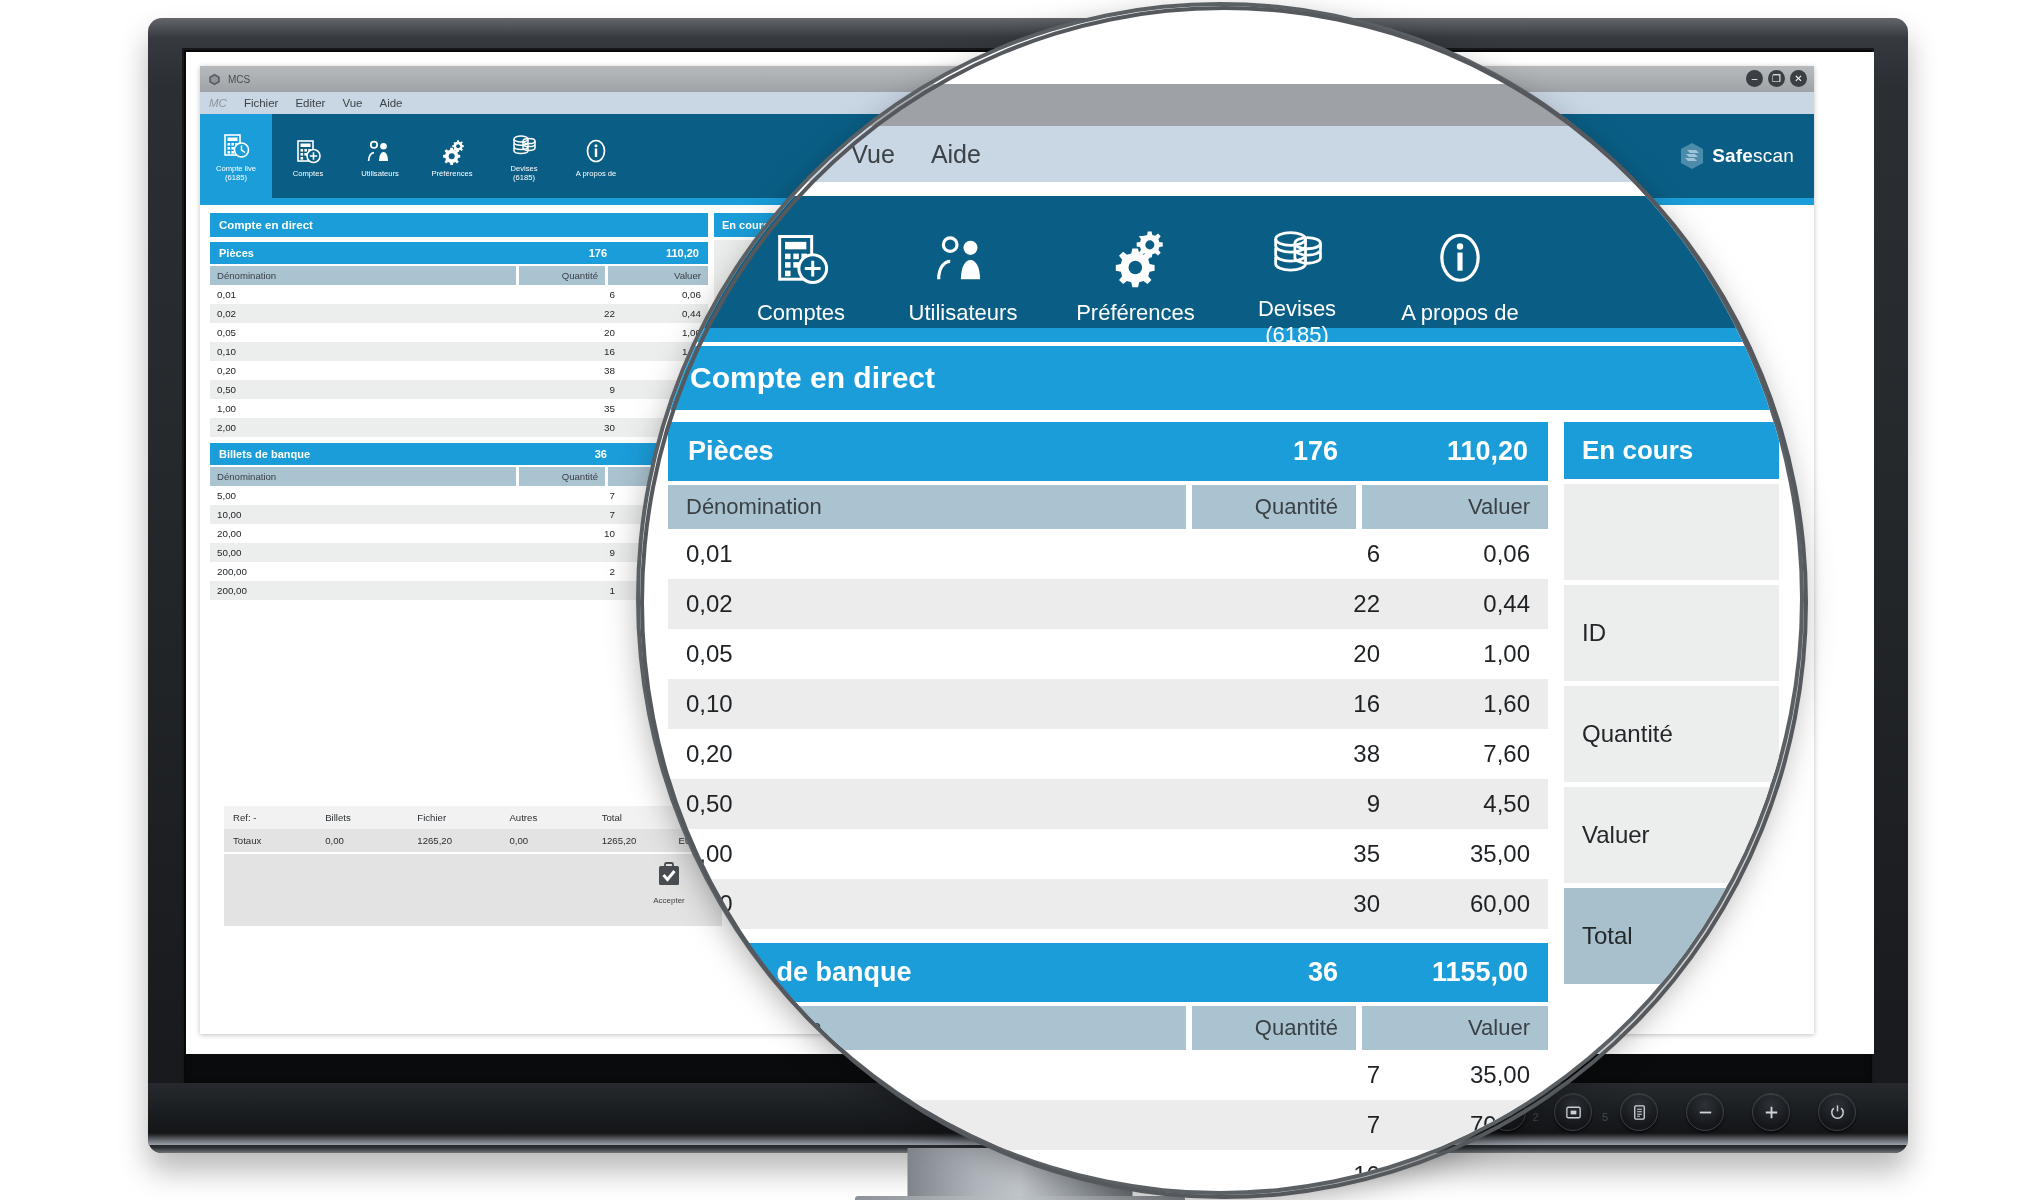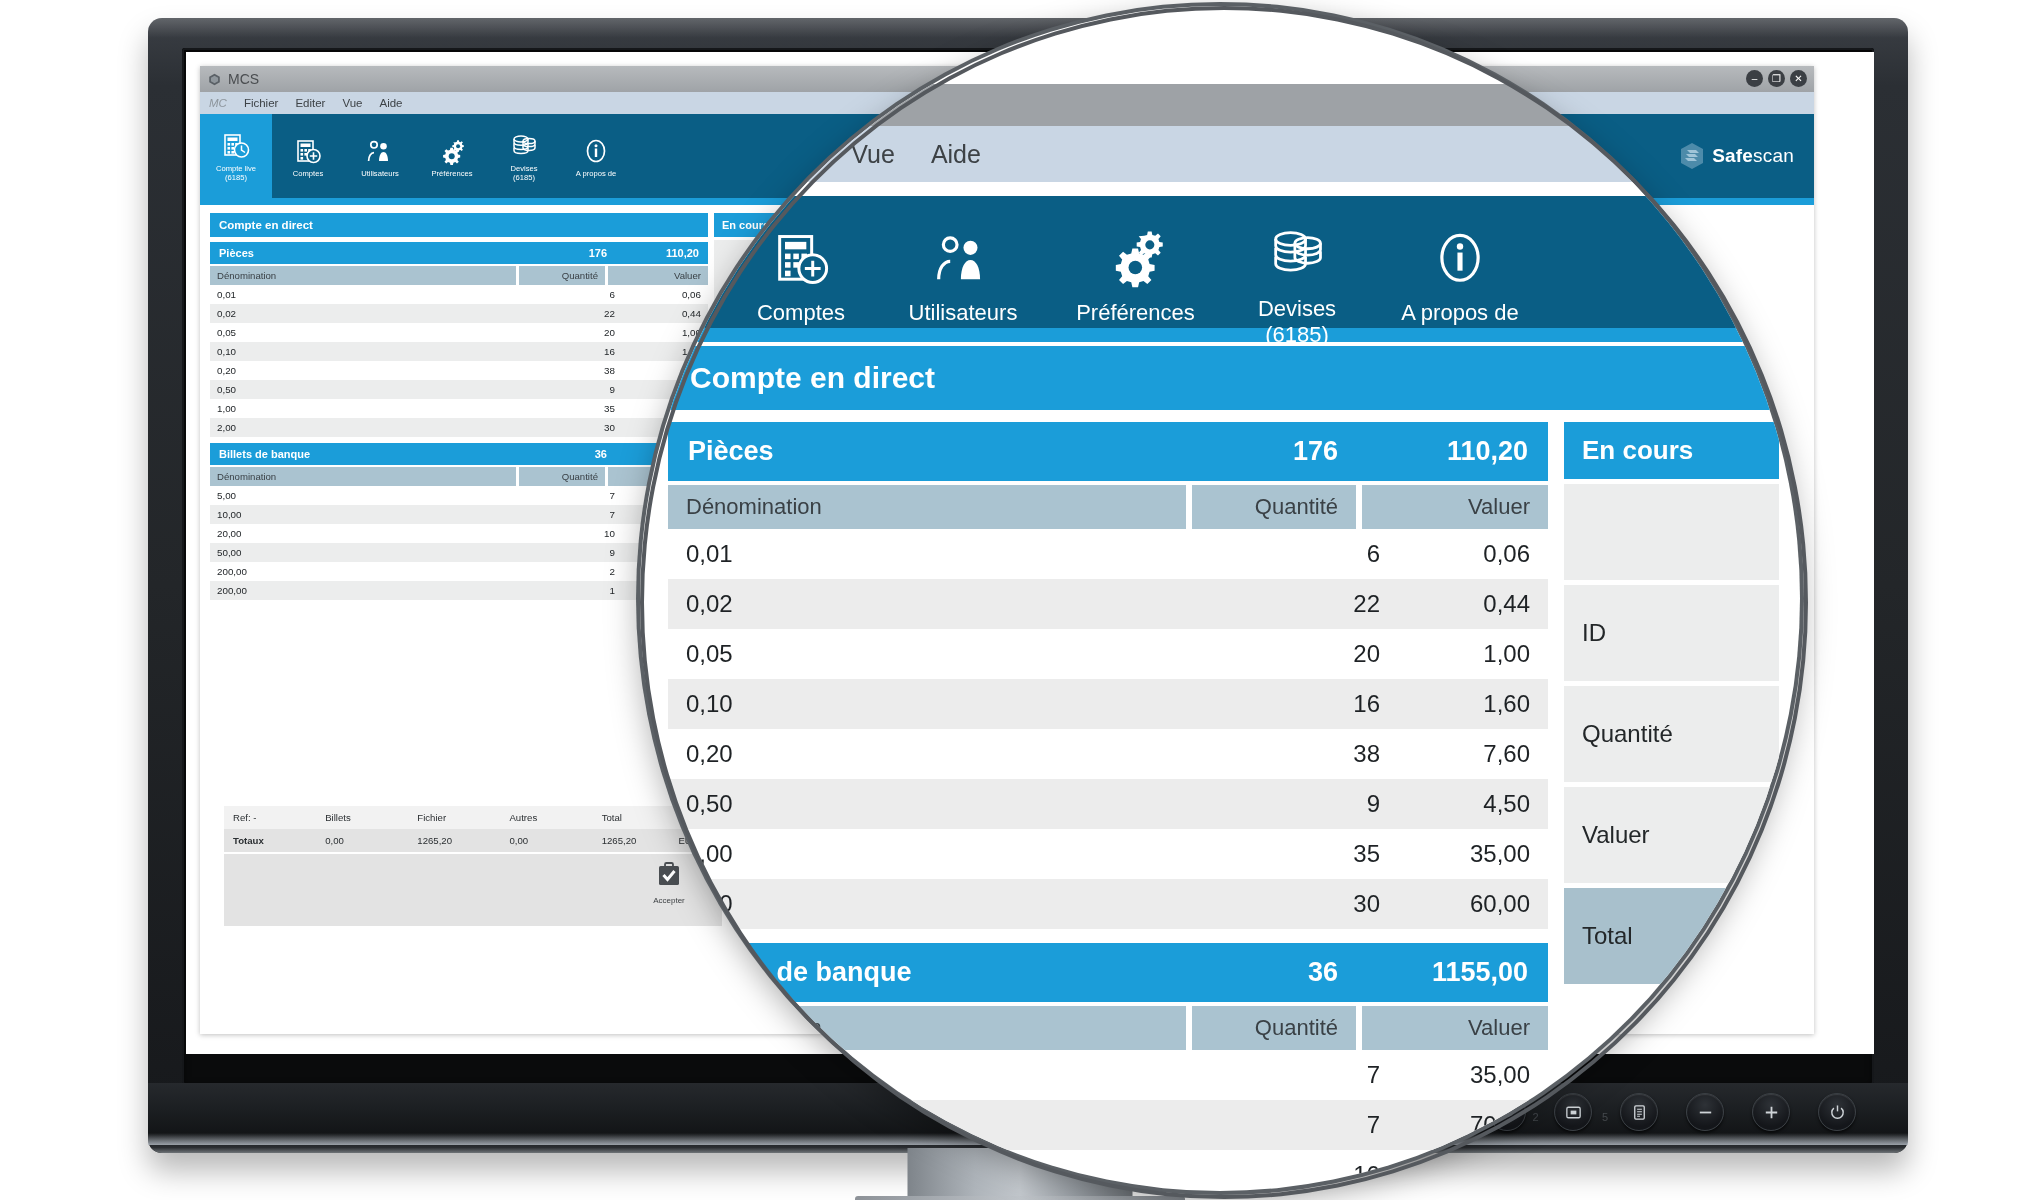--- a/index.html
+++ b/index.html
@@ -32,21 +32,21 @@
     background:linear-gradient(90deg,#7e848a,#aeb4ba 30%,#c3c8cd 50%,#9ba1a7 75%,#6f7479);}
   .stand-base{position:absolute;left:50%;transform:translateX(-50%);top:1196px;width:330px;height:8px;
     background:linear-gradient(90deg,#8d9298,#c0c5ca,#84898f);border-radius:3px;}
 
   
   #app{position:absolute;left:14px;top:14px;width:1614px;height:968px;background:#ffffff;
     box-shadow:0 1px 5px rgba(0,0,0,.25);}
   .titlebar{height:26px;background:linear-gradient(180deg,#b7babd,#9fa3a7);
     display:flex;align-items:center;padding:0 8px;position:relative;}
   .tb-ico{width:13px;height:13px;margin-right:7px;}
-  .tb-title{font-size:14px;color:#4a4d50;}
+  .tb-title{font-size:10px;color:#4a4d50;}
   .winbtns{position:absolute;right:7px;top:4px;display:flex;gap:5px;}
   .winbtn{width:17px;height:17px;border-radius:50%;background:#3b3f44;color:#fff;font-size:10px;
     display:flex;align-items:center;justify-content:center;line-height:1;}
   .menubar{height:22px;background:#c9d6e4;display:flex;align-items:center;padding-left:9px;gap:17px;}
   .menubar .mi{font-size:11.5px;color:#3d4246;}
   .menubar .mi.dim{color:#8d959c;font-style:italic;}
 
   .ribbon{height:84px;background:#0a5e85;display:flex;align-items:stretch;position:relative;}
   .rb{width:72px;display:flex;flex-direction:column;align-items:center;justify-content:center;gap:3px;
     color:#fff;text-align:center;padding-top:3px;}
@@ -89,21 +89,21 @@
   .totals{position:absolute;left:24px;bottom:108px;width:498px;}
   .tot-row{display:flex;font-size:9.6px;color:#2b2f32;padding:6px 9px;background:#f2f2f2;}
   .tot-row.b{background:#e3e3e3;font-weight:normal;}
   .tot-row .c{}
   .tot-row .c0{width:96px;}
   .tot-row .c1{width:96px;}
   .tot-row .c2{width:96px;}
   .tot-row .c3{width:96px;}
   .tot-row .c4{width:80px;}
   .tot-row .c5{width:36px;}
-  .tot-row.b .c0{font-weight:bold;}
+  .tot-row.b .c0{font-weight:normal;}
   .accept-bar{background:#e3e3e3;height:72px;position:relative;margin-top:2px;}
   .accept-btn{position:absolute;right:26px;top:8px;width:54px;text-align:center;color:#3b3f42;}
   .accept-btn .lb{font-size:8px;margin-top:2px;}
 
   
   #lens{position:absolute;left:640px;top:6px;width:1160px;height:1185px;
     border-radius:50%;overflow:hidden;background:#fff;
     box-shadow:0 0 0 4px #5b6065, 0 10px 34px rgba(0,0,0,.35);}
   #lens-inner{position:absolute;left:0;top:0;width:2040px;height:1200px;}
 

